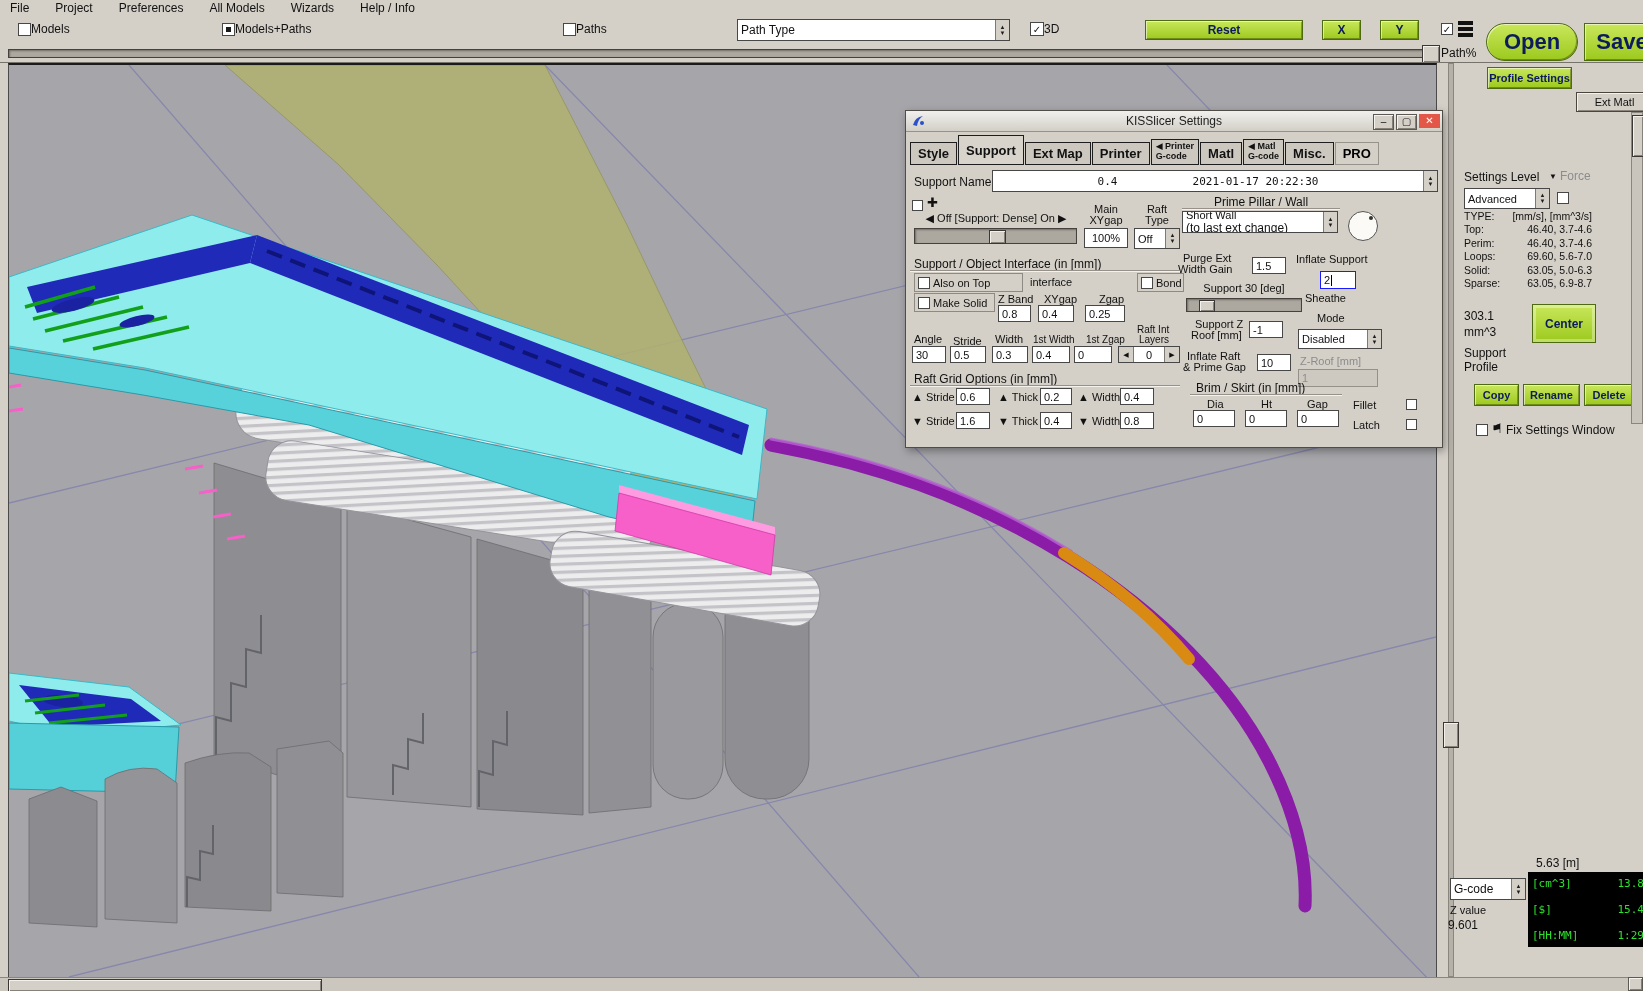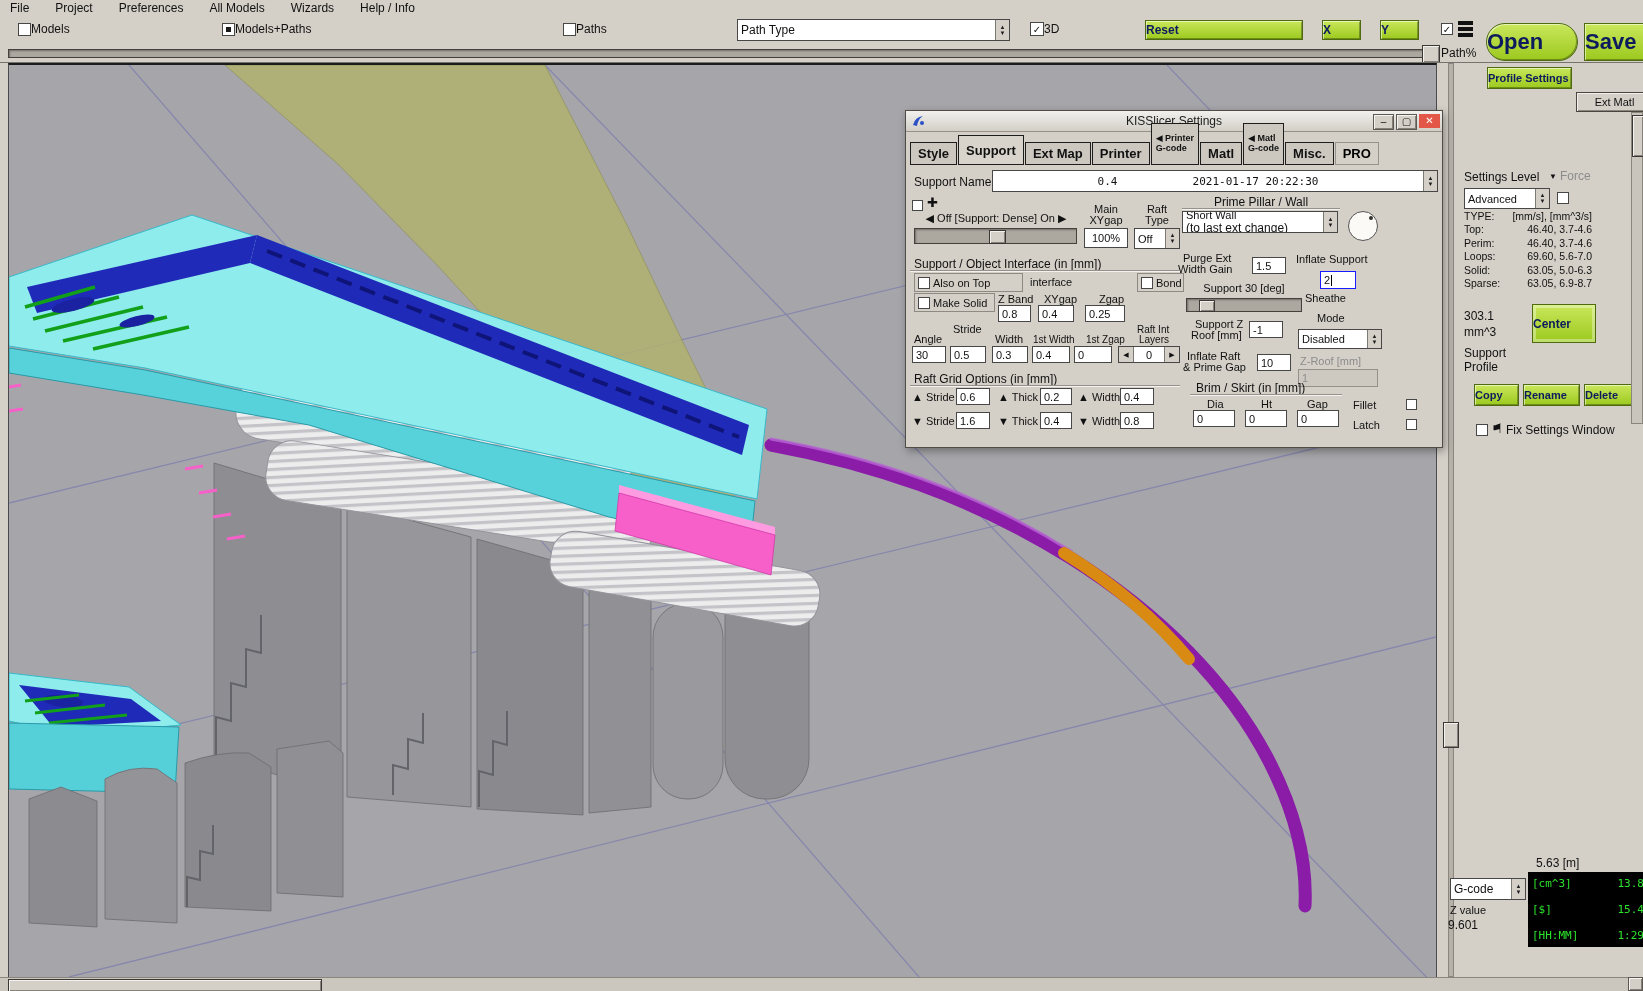--- a/index.html
+++ b/index.html
@@ -6,21 +6,21 @@
   .app{position:relative;width:1643px;height:991px;background:#d4d0c8;overflow:hidden;
        font-family:"Liberation Sans","DejaVu Sans",sans-serif;font-size:12px;color:#111;}
   .a{position:absolute;box-sizing:border-box;}
   .lbl{white-space:nowrap;font-size:11px;}
   .lbl12{white-space:nowrap;font-size:12px;}
   .c{text-align:center;}
   
   .bevout{background:#d4d0c8;border:1px solid #5c5854;
           box-shadow:inset 1px 1px 0 #f5f3ee, inset -1px -1px 0 #847f77;}
   .btn-green{background:linear-gradient(#c9e75b,#9cc91e);border:1px solid #4f6b12;color:#0c1a5e;
-             font-weight:bold;display:flex;align-items:center;
+             font-weight:bold;display:flex;align-items:center;justify-content:center;
              box-shadow:inset 1px 1px 0 rgba(255,255,255,.55), inset -1px -1px 0 rgba(0,0,0,.3);cursor:default;}
   .btn-gray{background:#d4d0c8;border:1px solid #4a463f;display:flex;align-items:center;justify-content:center;
             box-shadow:inset 1px 1px 0 #f3f1ec, inset -1px -1px 0 #8b867e;}
   
   .inp{background:#fff;border:1px solid #474747;font-size:11px;display:flex;align-items:center;padding:0 3px;}
   .inp.c{justify-content:center;}
   .inp.dis{background:#cdc9c1;color:#8f8f8f;border-color:#94908a;}
   .caret{display:inline-block;width:1px;height:11px;background:#000;margin-left:1px;}
   .combo{background:#fff;border:1px solid #474747;display:flex;}
   .combo .cval{flex:1;font-size:11px;padding:0 3px;display:flex;flex-direction:column;justify-content:center;overflow:hidden;}
@@ -47,21 +47,21 @@
             border-bottom:1px solid #979289;}
   .titletext{position:absolute;left:0;right:0;top:3px;text-align:center;font-size:12px;color:#1d1d1d;}
   .wbtn{position:absolute;top:3px;width:19px;height:14px;display:flex;align-items:center;justify-content:center;
         font-size:10px;line-height:1;}
   .wbtn.close{background:#e25747;border-color:#7a2015;color:#fff;font-weight:bold;}
   .tabs{position:absolute;left:4px;top:23px;height:31px;display:flex;align-items:flex-end;}
   .tab{border:1px solid #1d1d1d;background:#ccc8c0;font-weight:bold;font-size:13px;padding:0 7px;height:21px;
        display:flex;align-items:center;margin-right:1px;white-space:nowrap;}
   .tab.active{height:28px;background:#d8d4cc;}
   .tab.two{flex-direction:column;align-items:flex-start;justify-content:center;font-size:9px;line-height:1.1;
-           padding:8px 4px;height:24px;}
+           padding:0 4px;height:24px;}
   .tab.pro{color:#000000;border-color:#96938b;background:transparent;}
   
   .viewport{left:8px;top:63px;width:1429px;height:914px;background:#a6a6aa;border-top:2px solid #1b1b1b;
             border-left:1px solid #4a4a4a;border-right:1px solid #4a4a4a;}
   
   .srow{display:flex;justify-content:space-between;font-size:10.5px;line-height:13.4px;white-space:nowrap;}
   .statbox{background:#000;border:1px solid #000;display:flex;flex-direction:column;justify-content:space-between;
            padding:4px 3px;}
   .statrow{display:flex;justify-content:space-between;color:#2ce22c;font-family:"DejaVu Sans Mono",monospace;
            font-size:11px;white-space:nowrap;}
@@ -494,21 +494,21 @@
         <span>0.8</span>
       </div>
     <div class="a inp" style="left:132px;top:194px;width:36px;height:17px;">
         <span>0.4</span>
       </div>
     <div class="a inp" style="left:179px;top:194px;width:40px;height:17px;">
         <span>0.25</span>
       </div>
 
     <span class="a lbl" style="left:8px;top:222px;">Angle</span>
-    <span class="a lbl" style="left:47px;top:212px;">Stride</span>
+    <span class="a lbl" style="left:47px;top:224px;">Stride</span>
     <span class="a lbl" style="left:89px;top:222px;">Width</span>
     <span class="a" style="left:127px;top:223px;font-size:10px;">1st Width</span>
     <span class="a" style="left:180px;top:223px;font-size:10px;">1st Zgap</span>
     <span class="a" style="left:231px;top:213px;font-size:10px;">Raft Int</span>
     <span class="a" style="left:233px;top:223px;font-size:10px;">Layers</span>
 
     <div class="a inp" style="left:6px;top:235px;width:34px;height:17px;">
         <span>30</span>
       </div>
     <div class="a inp" style="left:44px;top:235px;width:36px;height:17px;">

